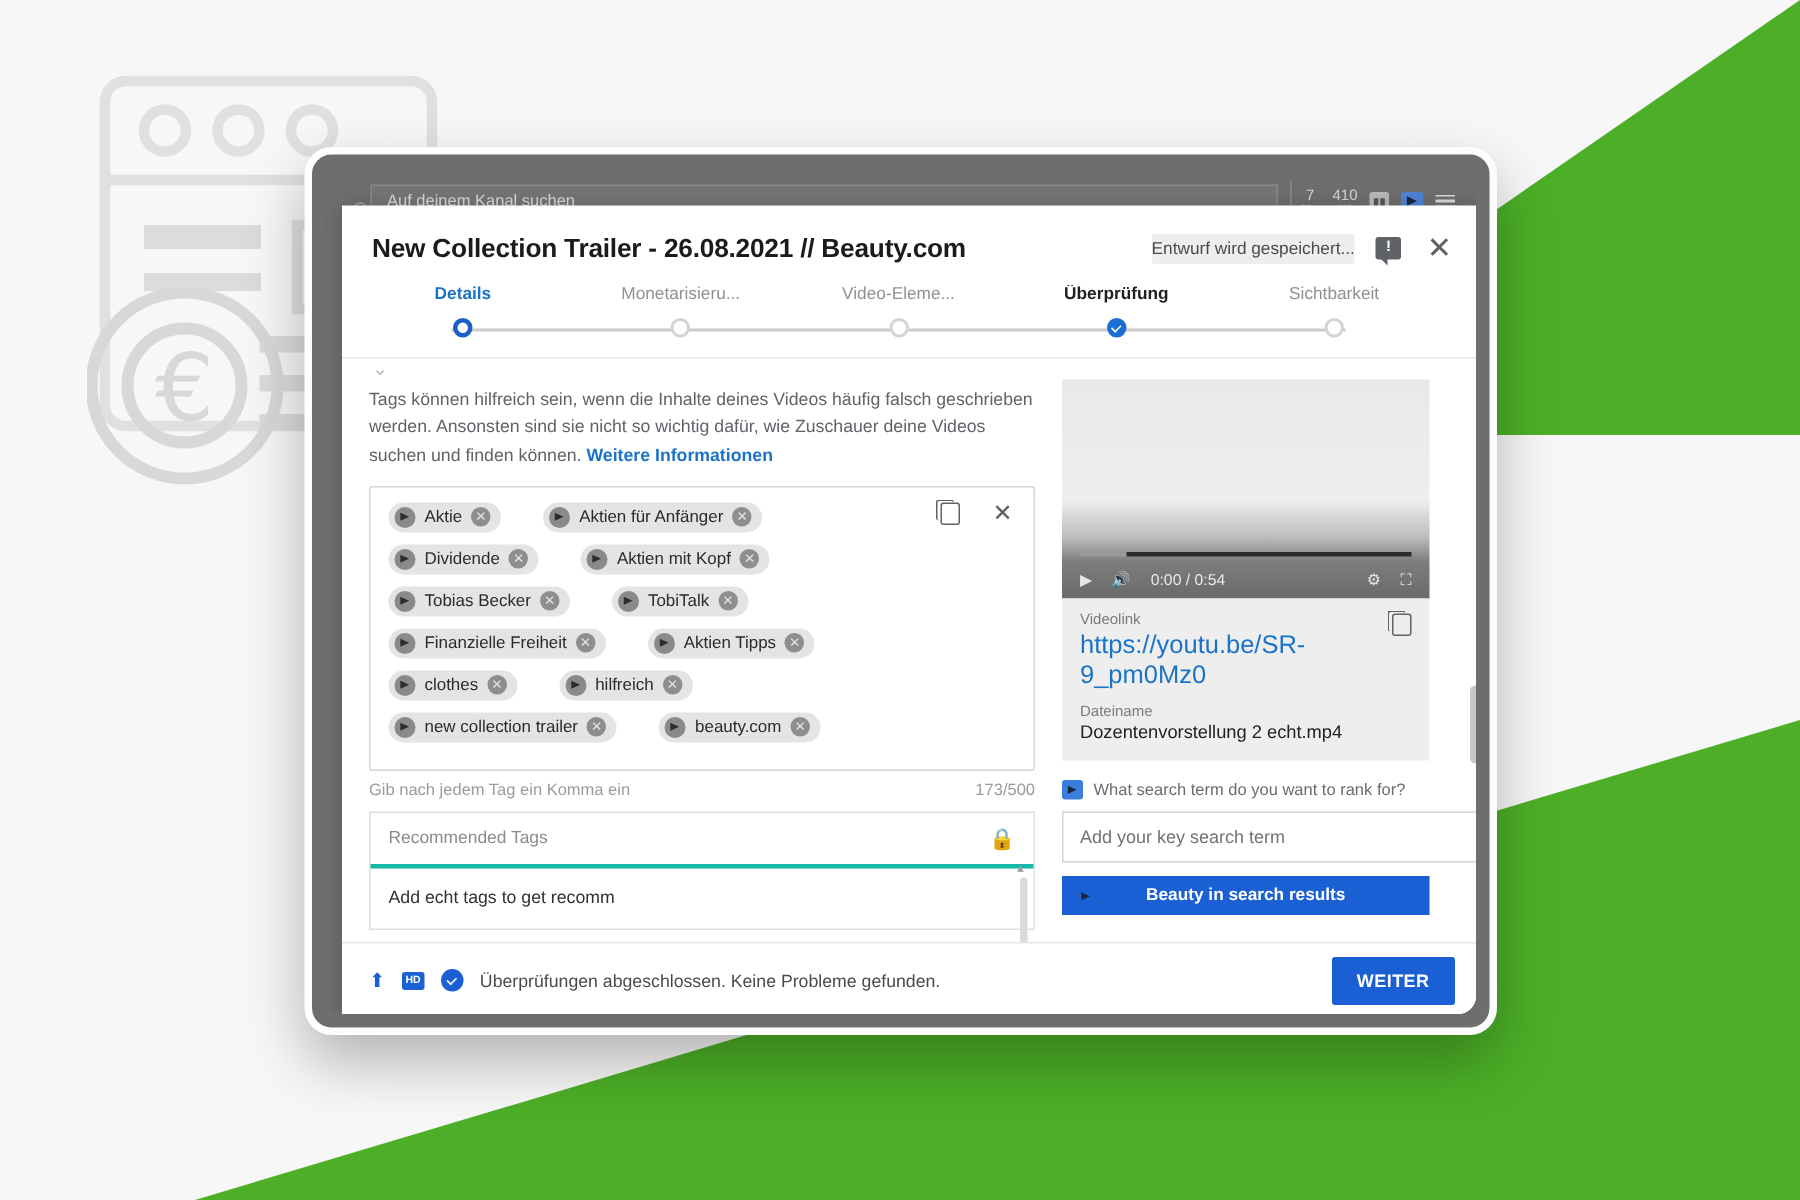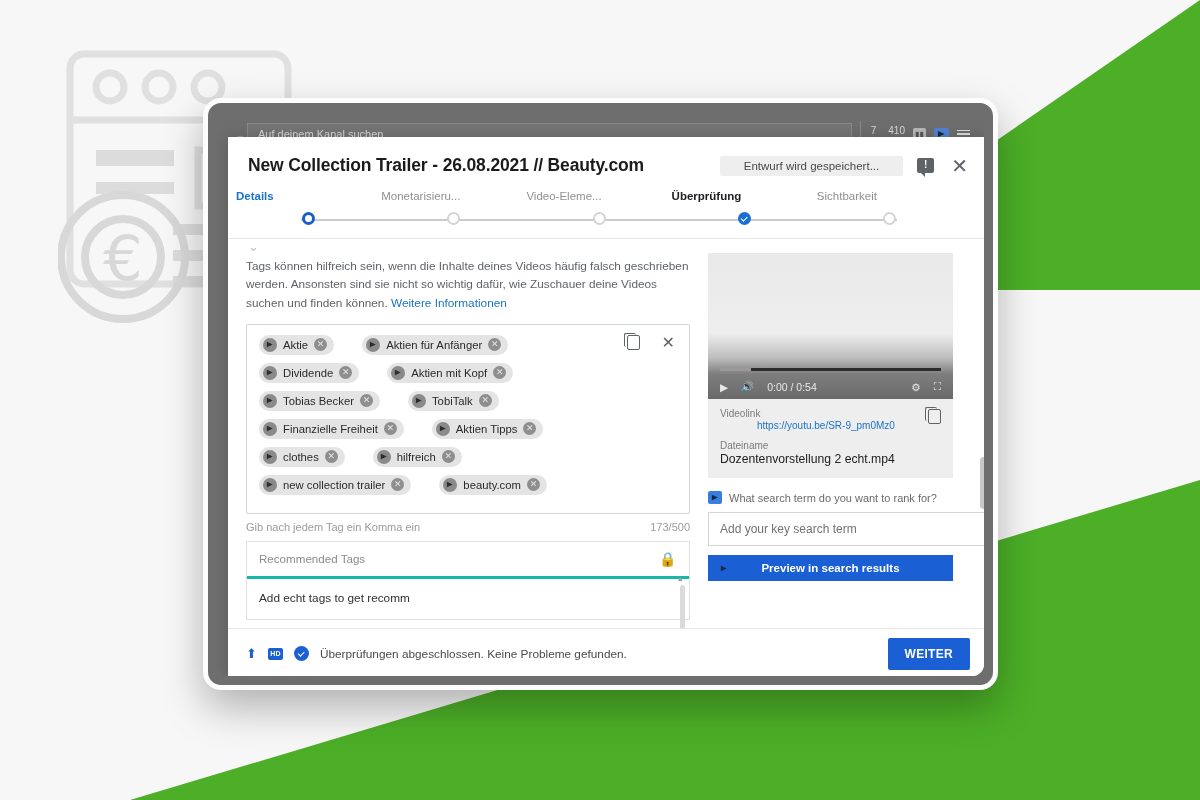--- a/index.html
+++ b/index.html
@@ -70,37 +70,37 @@
   .dialog {
     position:absolute; left:11px; top:25px; right:-4px; bottom:-2px;
     background:#ffffff; display:flex; flex-direction:column;
     box-shadow: 0 0 14px rgba(0,0,0,.18);
   }
 
   .dlg-head { display:flex; align-items:center; padding:18px 20px 14px 20px; }
   .dlg-title { font-size:17.5px; font-weight:bold; color:#1b1b1b; flex:1;
                letter-spacing:-.15px; }
   .saving { font-size:11.5px; color:#4a4a4a; background:#eeeeee;
-            padding:4px 24px; border-radius:2px; white-space:nowrap; }
+            padding:4px 0; border-radius:2px; white-space:nowrap; }
   .feedback-ico { width:17px; height:15px; background:#5f6368; border-radius:2px;
                   margin-left:14px; position:relative;
                   display:flex; align-items:center; justify-content:center; }
   .feedback-ico::after{content:"";position:absolute;left:3px;bottom:-4px;
                        border-left:5px solid transparent;border-top:5px solid #5f6368;}
   .feedback-ico span { color:#fff; font-size:10px; font-weight:bold; line-height:1;
                        position:relative; top:-1px; }
   .close-x { margin-left:17px; font-size:20px; color:#5f6368; cursor:pointer;
              line-height:1; font-weight:300; }
 
   
   .mid-row { display:flex; align-items:flex-start; padding:0 18px 0 0;
              border-bottom:1px solid #e8e8e8; }
   .stepper { flex:1; padding:0 8px 10px 8px; position:relative; }
   .steps { display:flex; }
-  .step { flex:1; position:relative; }
+  .step { flex:1; text-align:center; position:relative; }
   .step .lbl { font-size:11.5px; color:#909090; display:block; padding-bottom:10px;
                white-space:nowrap; overflow:hidden; text-overflow:ellipsis; }
   .step.active .lbl { color:#1a73c8; font-weight:bold; }
   .step.current .lbl { color:#202124; font-weight:bold; }
   .dots { position:relative; height:16px; }
   .dotline { position:absolute; left:9%; right:9%; top:7px; height:1.6px; background:#ccc; }
   .dotwrap { position:absolute; top:0; left:0; right:0; display:flex; }
   .dotcell { flex:1; display:flex; justify-content:center; }
   .dot { width:13px; height:13px; border-radius:50%; background:#fff;
          border:2px solid #d4d4d4; position:relative; z-index:2; }
@@ -120,21 +120,21 @@
   .seo-link { font-size:10.5px; color:#1a73c8; margin-left:auto; white-space:nowrap; }
 
   
   .dlg-body { flex:1; display:flex; position:relative; overflow:hidden; }
   .left-col { width:480px; padding:10px 18px 0 18px; position:relative; }
   .right-col { width:280px; padding:14px 0 0 0; position:relative; }
 
   .crumb { height:8px; }
   .crumb::before { content:"⌄"; color:#bbb; font-size:13px; position:relative; top:-12px; left:2px;}
   .desc { font-size:11.8px; color:#5f6368; line-height:1.55; }
-  .desc a { color:#1a73c8; font-weight:normal; text-decoration:none; }
+  .desc a { color:#1a73c8; font-weight:bold; text-decoration:none; }
 
   .tagbox { margin-top:12px; border:1px solid #cfd8d6; border-radius:2px;
             padding:10px 10px 10px 12px; position:relative; min-height:190px; }
   .tagrows { width:360px; }
   .tagrow { display:flex; gap:28px; margin-bottom:8px; }
   .chip { display:inline-flex; align-items:center; gap:6px;
           background:#e4e4e4; border-radius:13px; padding:3px 7px 3px 4px;
           font-size:11.3px; color:#2a2a2a; white-space:nowrap; }
   .chip-logo { width:14px; height:14px; border-radius:50%; background:#8a8a8a;
                display:flex; align-items:center; justify-content:center; flex:none; }
@@ -170,21 +170,21 @@
            background:linear-gradient(to bottom,#e9e9e9 0%,#eeeeee 55%,#bdbdbd 72%,#7d7d7d 83%,#6a6a6a 100%); }
   .vid-ctrl { position:absolute; left:0; right:0; bottom:0; height:44px; }
   .vid-bar { position:absolute; left:12px; right:12px; bottom:28px; height:3px; background:#9a9a9a;}
   .vid-bar i { position:absolute; left:14%; right:0; top:0; bottom:0; background:#2b2b2b;}
   .vid-row { position:absolute; left:12px; right:12px; bottom:6px;
              display:flex; align-items:center; gap:13px; color:#e8e8e8; font-size:10.5px;}
   .vid-row .sp { margin-left:auto; }
 
   .meta { background:#eeeeee; padding:9px 12px 12px 12px; width:245px; position:relative; }
   .meta .k { font-size:10px; color:#7b7b7b; }
-  .meta .link { font-size:10px; color:#1a73c8; margin-top:1px;margin-left:37px; }
+  .meta .link { font-size:17px; color:#1a73c8; margin-top:1px; }
   .meta .fn { font-size:12.2px; color:#202124; margin-top:1px; }
   .meta-copy { position:absolute; right:12px; top:10px; }
 
   .rank-q { display:flex; align-items:center; gap:7px; margin-top:13px; }
   .rank-q .t { font-size:11px; color:#6b6b6b; }
   .mini-logo { width:14px; height:13px; background:#3b7ddd; border-radius:2px;
                display:flex; align-items:center; justify-content:center; flex:none;}
   .key-input { margin-top:8px; width:295px; height:34px; border:1px solid #d4d4d4;
                background:#fff; display:flex; align-items:center; padding:0 11px;
                font-size:12px; color:#727272; }
@@ -532,21 +532,21 @@
         <div class="key-input">
           <span>Add your key search term</span>
         </div>
 
         <div class="preview-btn">
           <span class="mini-logo">
             <svg width="8" height="7" viewBox="0 0 10 9">
                   <path d="M1 1 L8.5 4.5 L1 8 Z" fill="#16273f"></path>
                 </svg>
           </span>
-          <span>Preview in search results</span>
+          <span>Beauty in search results</span>
         </div>
       </div>
 
       <div class="dlg-scroll">
         <div class="thumb"></div>
       </div>
     </div>
 
     <div class="dlg-foot">
       <span class="f-up">⬆</span>

